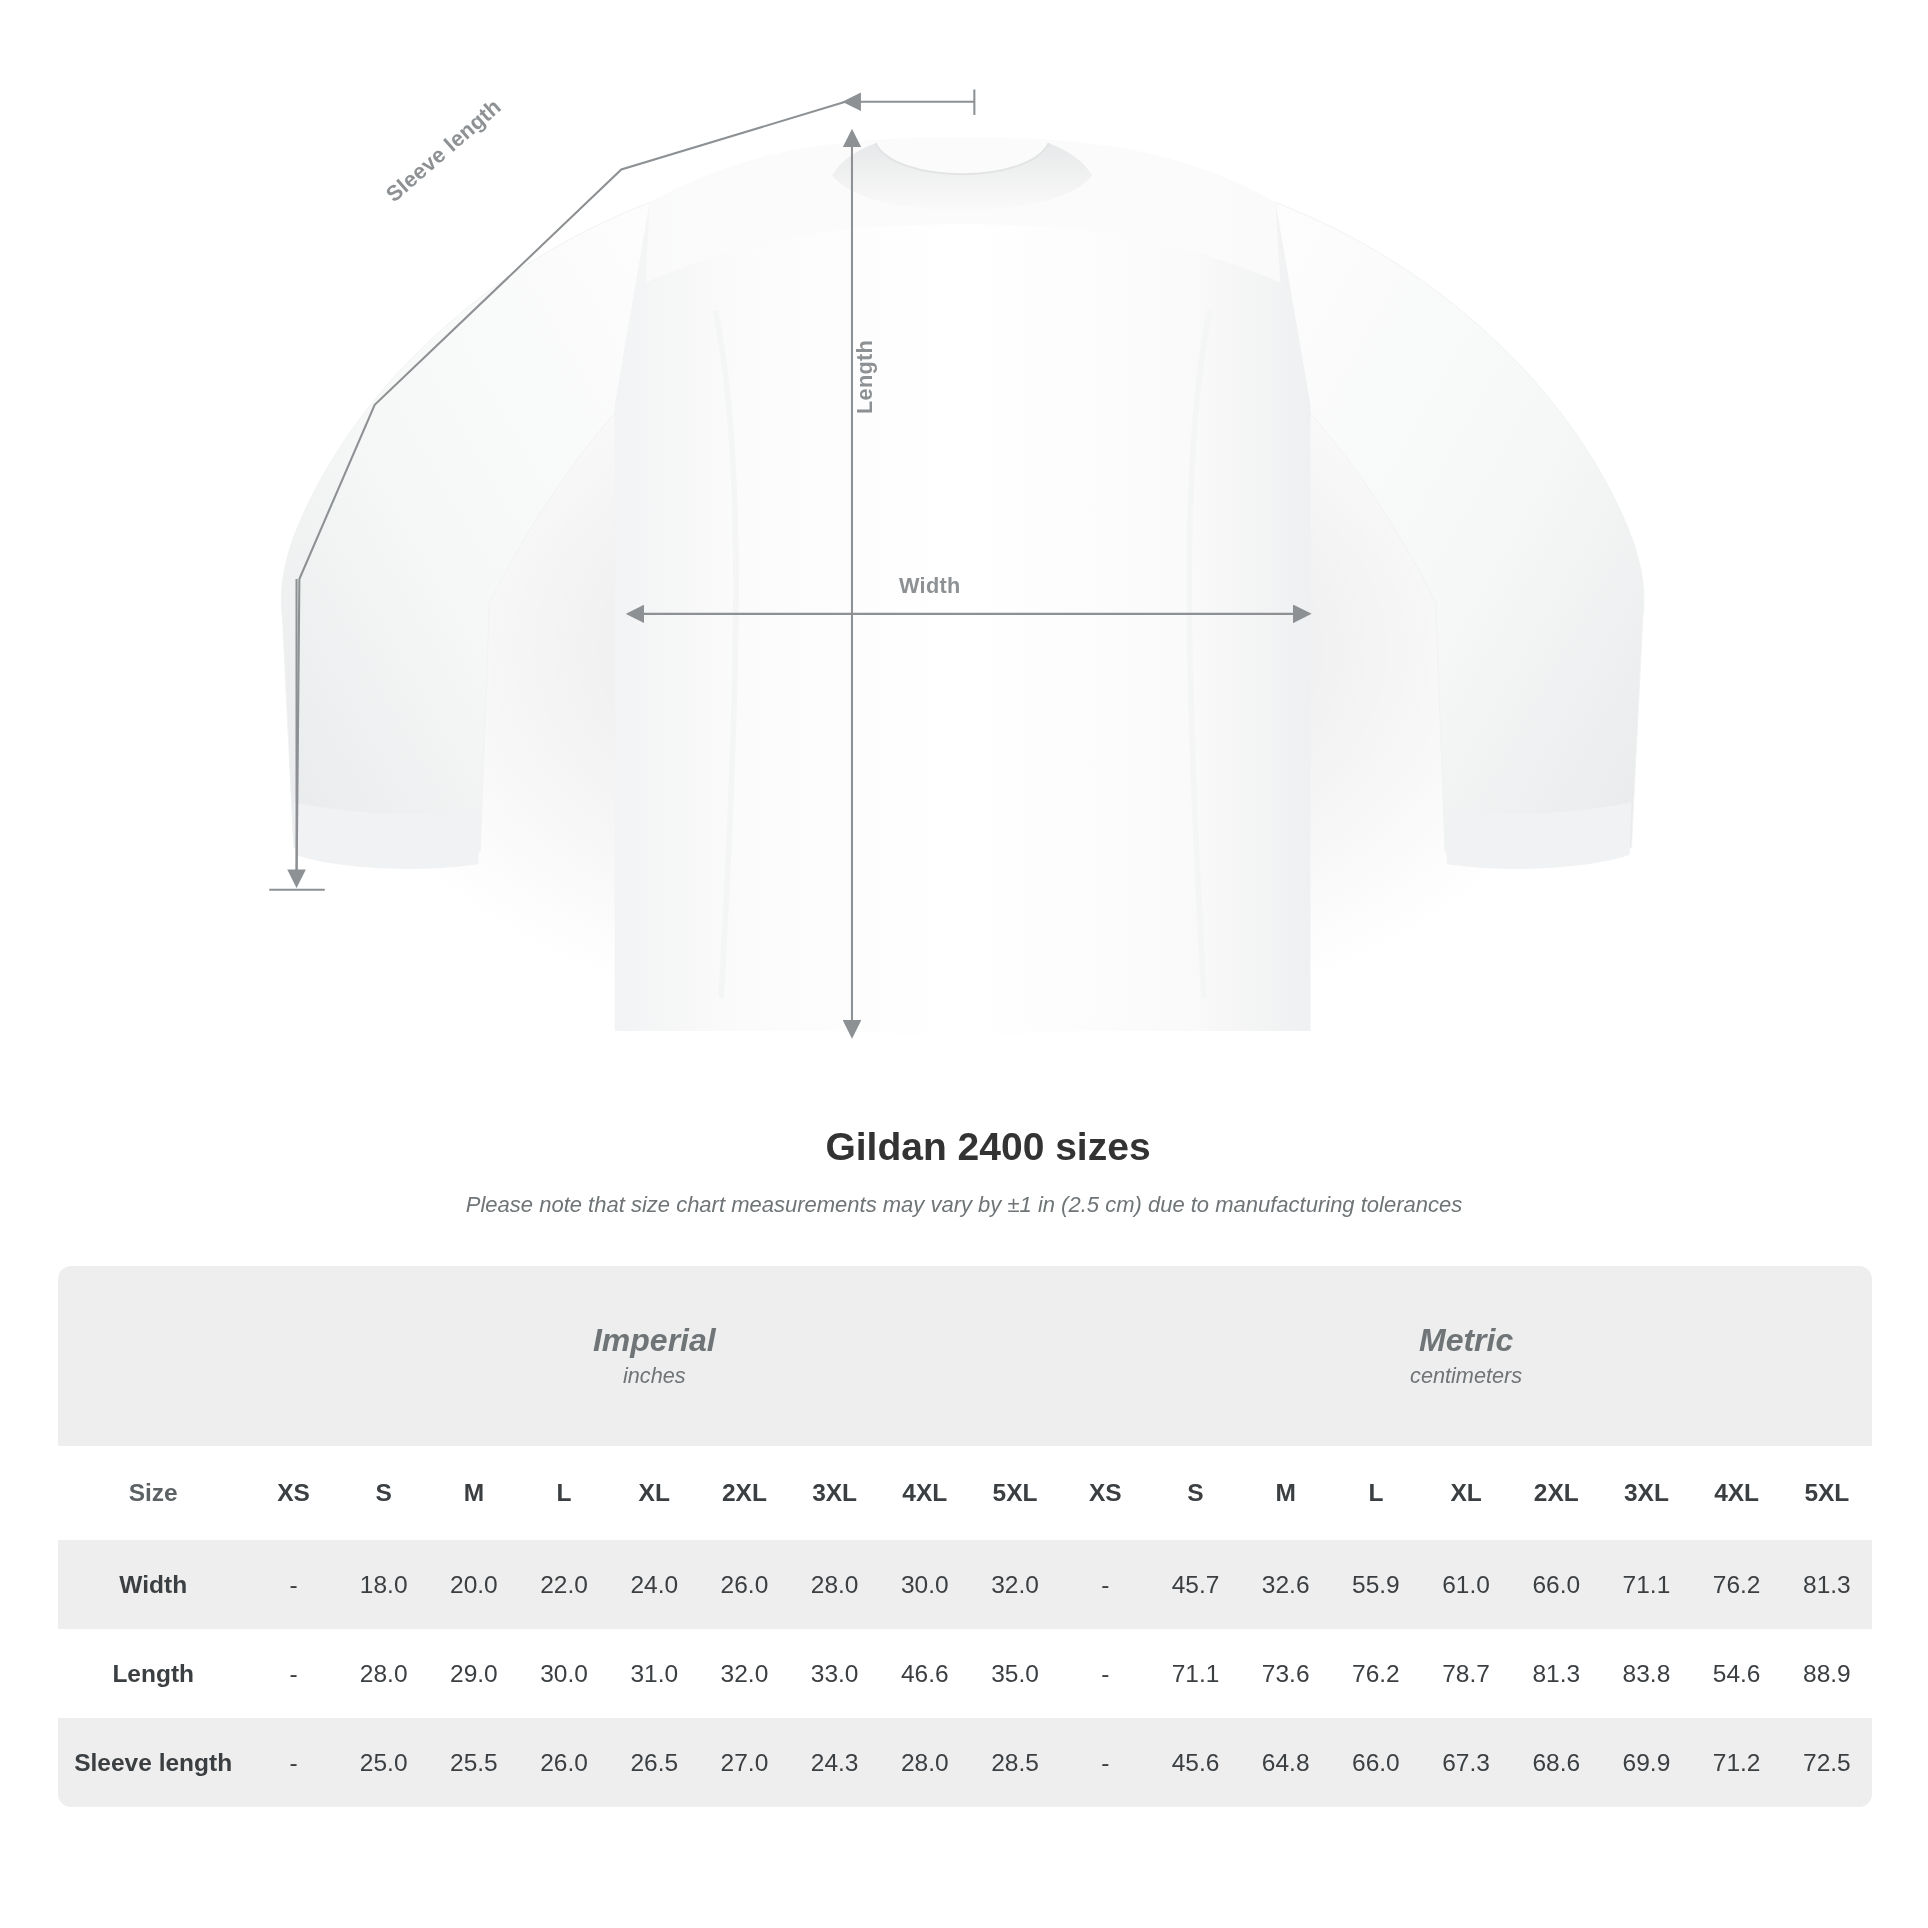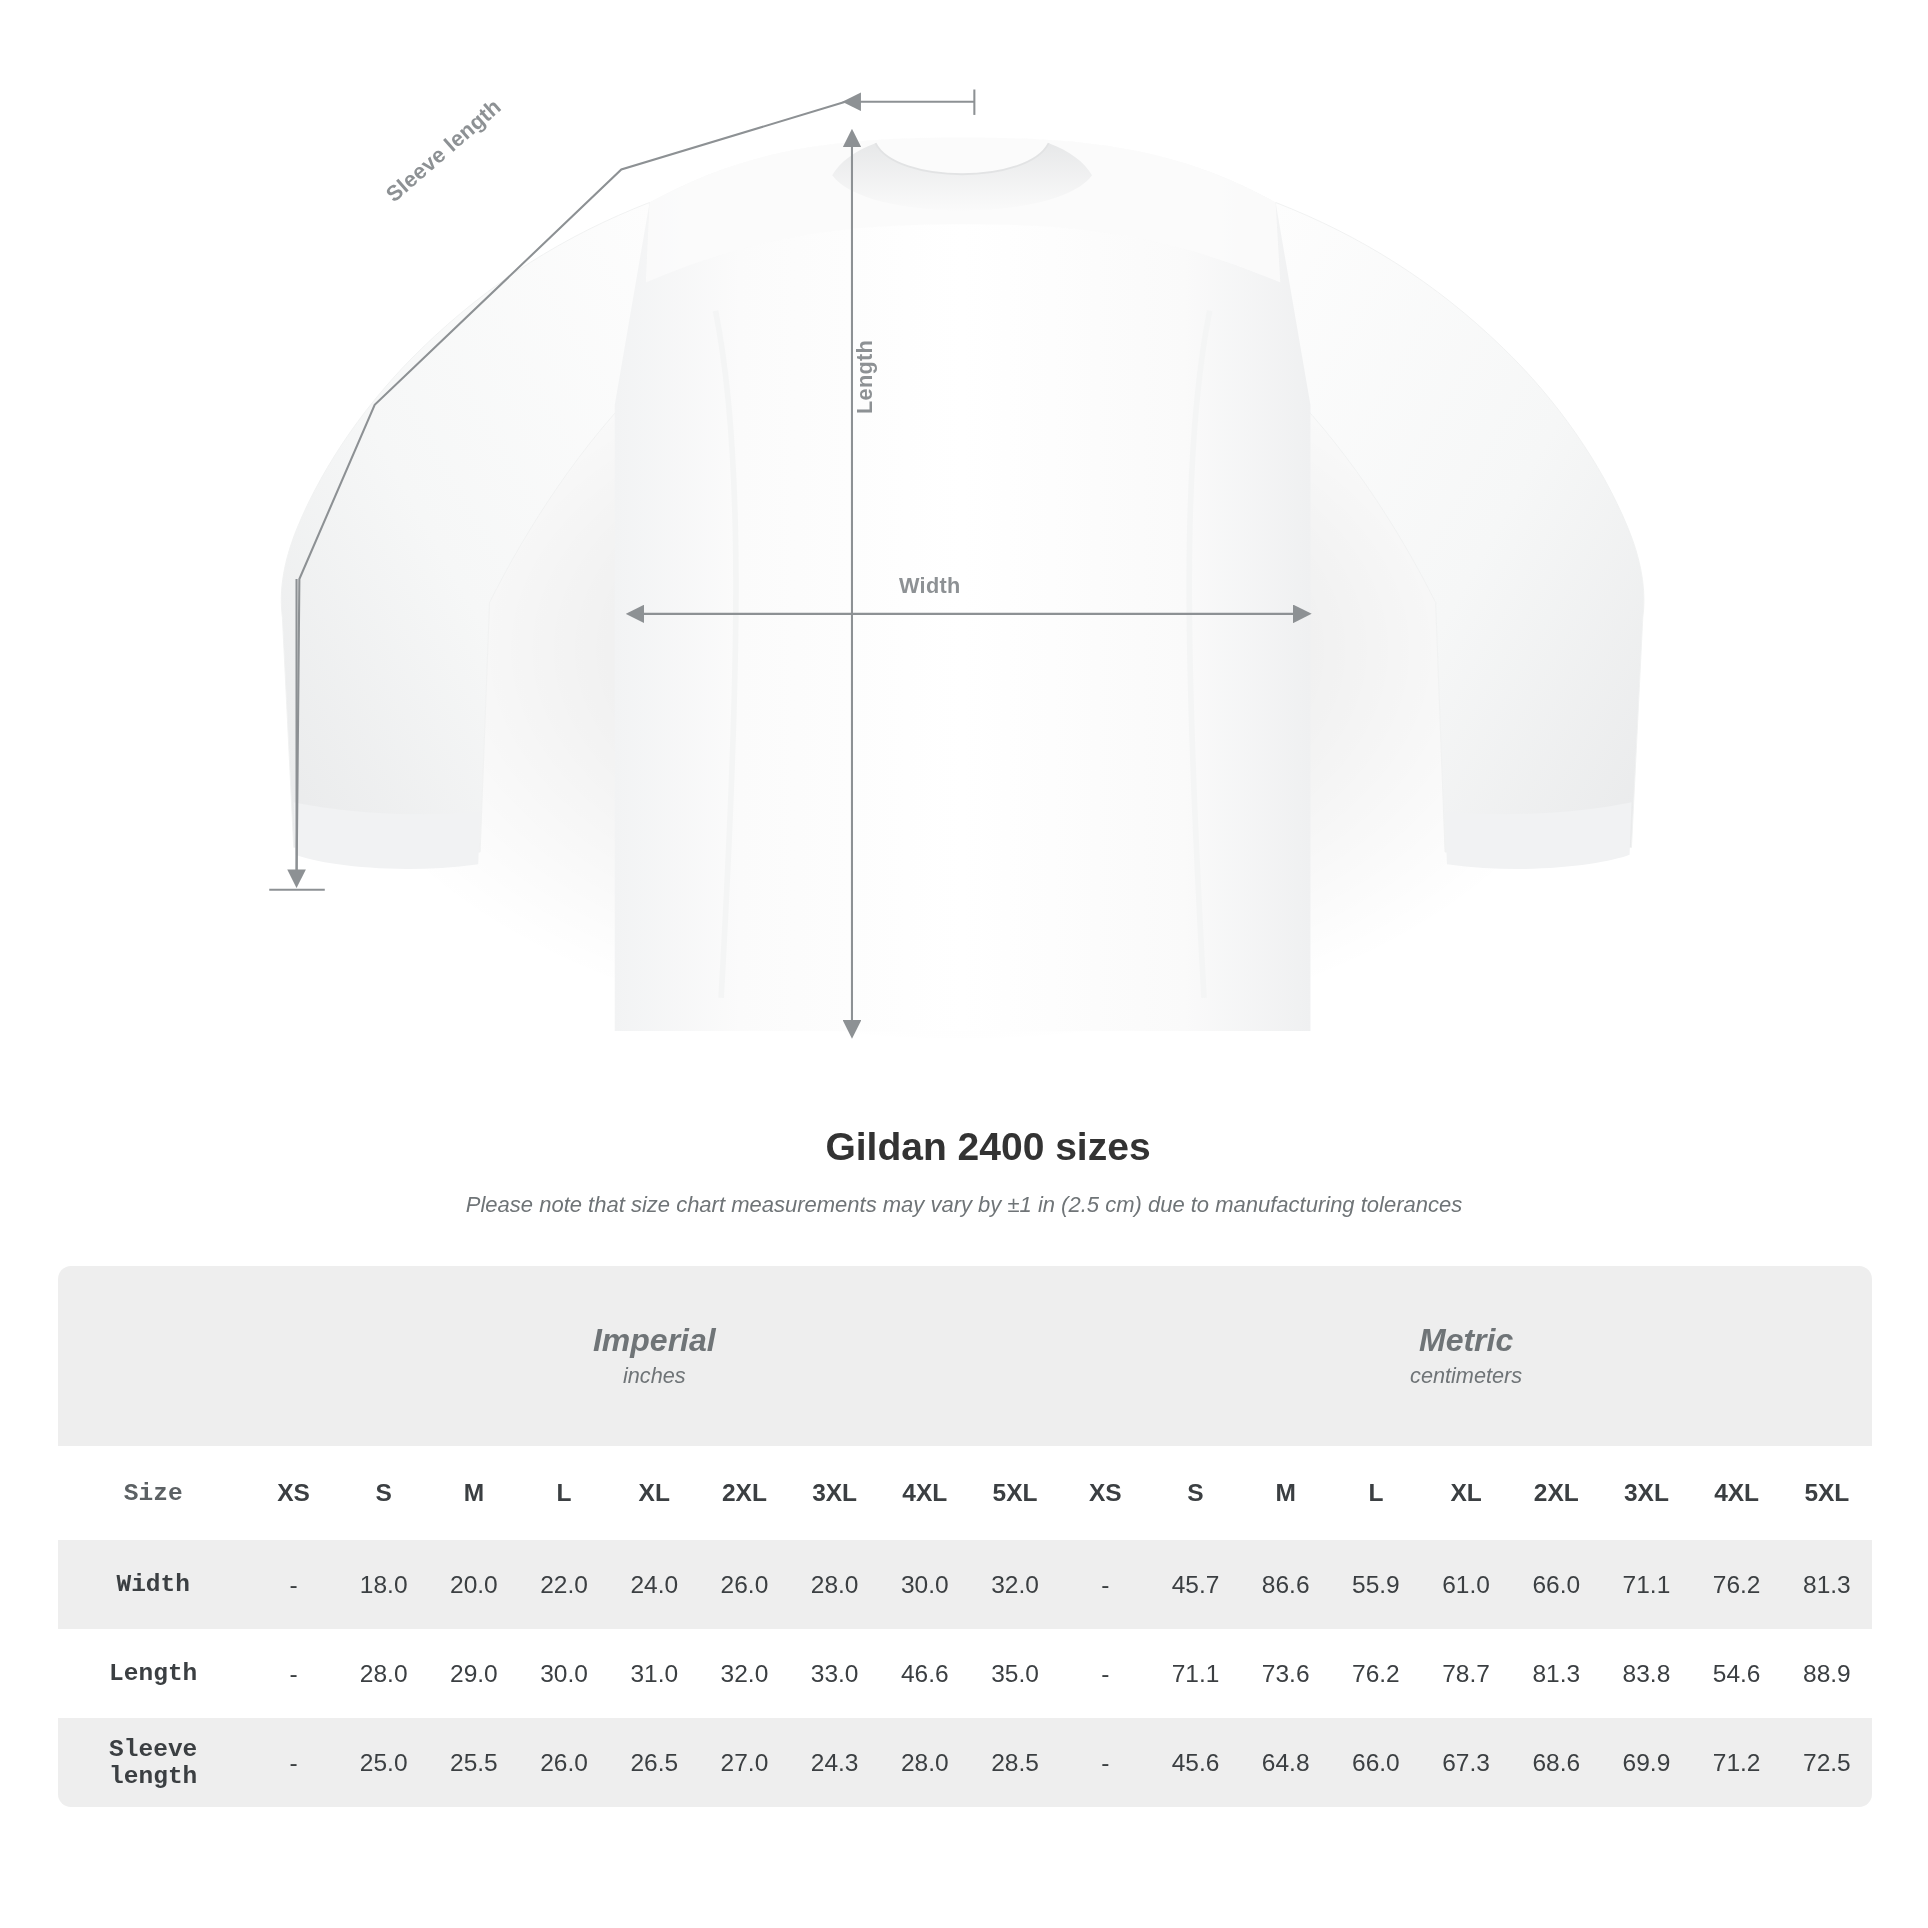--- a/index.html
+++ b/index.html
@@ -155,21 +155,20 @@
   .data-row.shade td {
     background: #eeeeee;
   }
   .data-row.plain td {
     background: #ffffff;
   }
   .rowlabel {
     font-weight: bold;
     color: #4b5053;
     font-size: 25.4px;
-    font-family: Liberation Mono, monospace;
   }
 
   .col-label { width: 171px; }
   .col-cell  { width: 81px; }
 </style>
 </head>
 <body>
 
 <div class="page">
 
@@ -323,21 +322,21 @@
           <td>18.0</td>
           <td>20.0</td>
           <td>22.0</td>
           <td>24.0</td>
           <td>26.0</td>
           <td>28.0</td>
           <td>30.0</td>
           <td>32.0</td>
           <td>-</td>
           <td>45.7</td>
-          <td>86.6</td>
+          <td>32.6</td>
           <td>55.9</td>
           <td>61.0</td>
           <td>66.0</td>
           <td>71.1</td>
           <td>76.2</td>
           <td>81.3</td>
         </tr>
 
         <tr class="data-row plain">
           <td class="rowlabel">Length</td>

